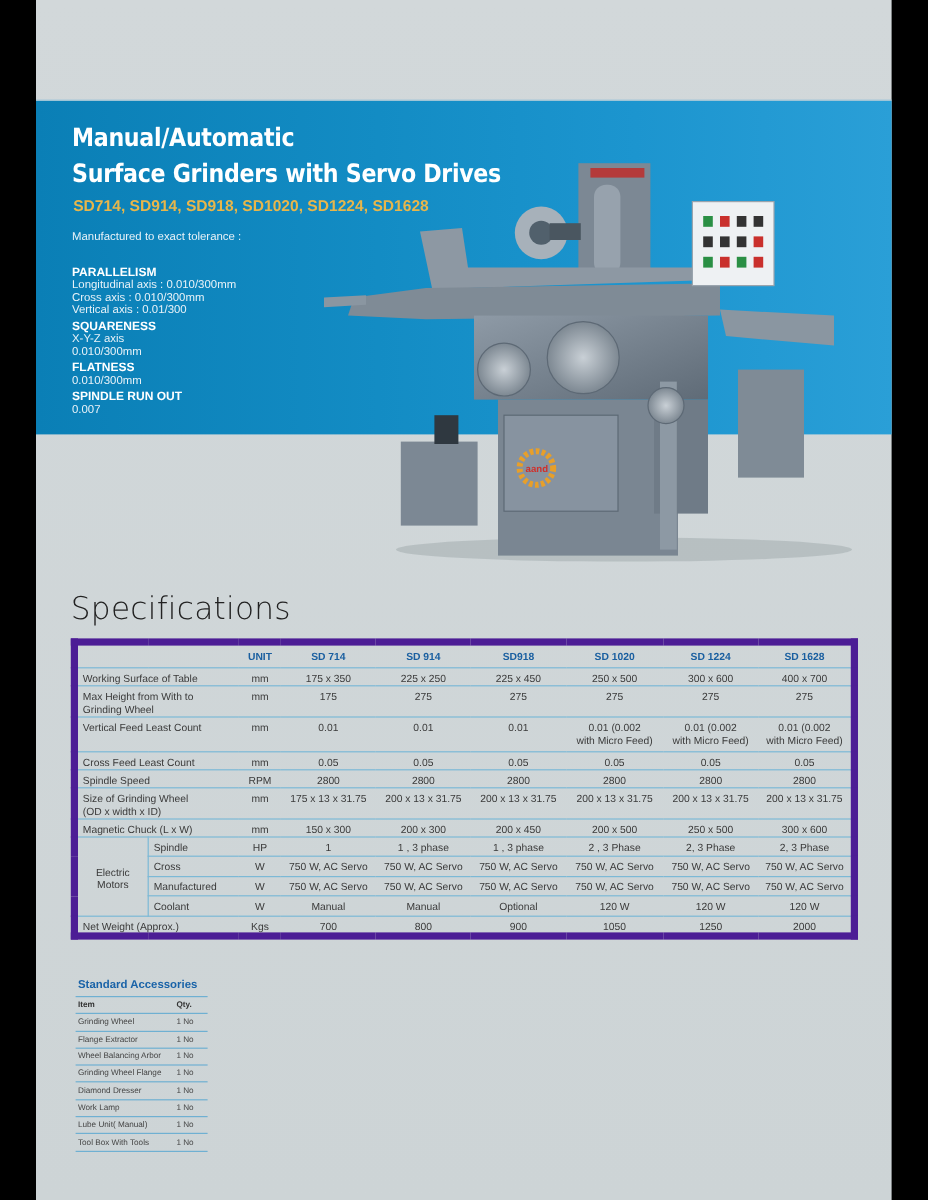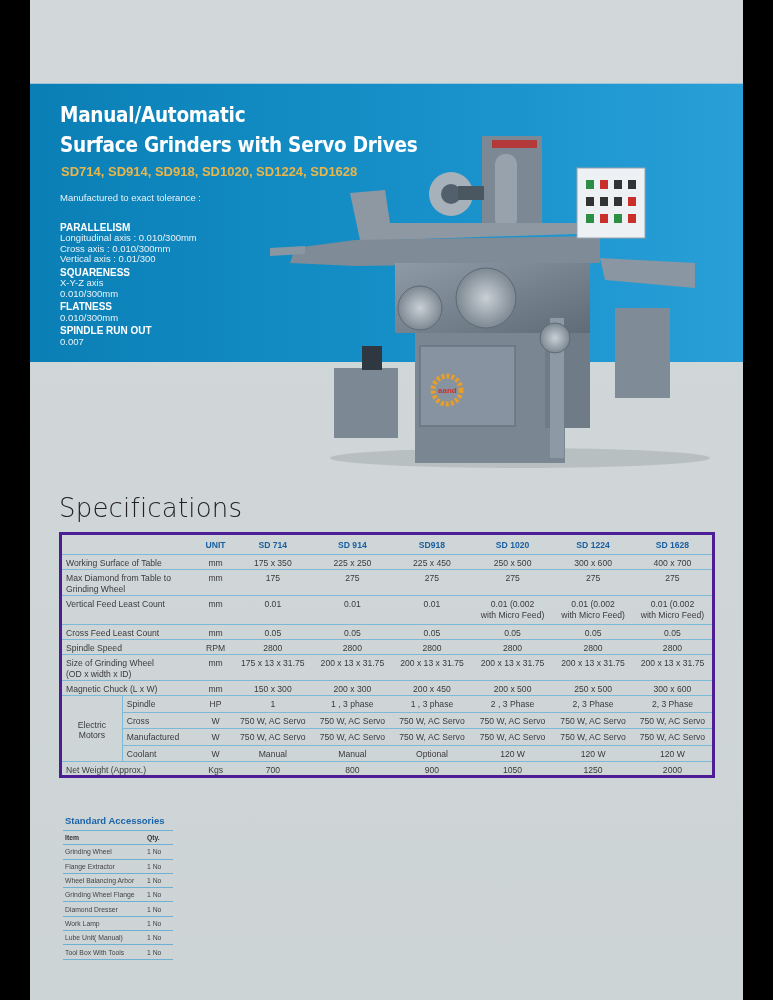--- a/index.html
+++ b/index.html
@@ -29,21 +29,21 @@
   .tol .h { font-weight: bold; color: #fff; font-size: 10px; margin-top: 3px; }
   .machine { position: absolute; left: 270px; top: 128px; width: 450px; height: 345px; }
 
   .spec-title {
     position: absolute; left: 59px; top: 493px; font-size: 26px; color: #222;
     font-family: "DejaVu Sans", sans-serif; font-weight: 200; letter-spacing: 0.2px;
   }
   table.spec {
     position: absolute; left: 59px; top: 532px; width: 656px;
     border-collapse: collapse; font-size: 8.6px; color: #3a3a3a;
-    border: 3px solid #4c1d95;
+    border: 6px solid #4c1d95;
   }
   table.spec td, table.spec th { border-bottom: 1px solid #7cb9d6; padding: 0 3px; vertical-align: top; }
   table.spec th { color: #1a5fa0; font-weight: bold; height: 21px; vertical-align: middle; text-align: center; font-size: 8.6px; }
   table.spec td.c { text-align: center; }
   table.spec td.l { text-align: left; padding-left: 4px; }
   table.spec tr.r1 td { height: 15px; padding-top: 3px; }
   table.spec tr.r2 td { height: 26px; padding-top: 3px; }
   table.spec tr.r3 td { height: 29px; padding-top: 3px; }
   table.spec td.motor { text-align: center; vertical-align: middle; border-right: 1px solid #7cb9d6; line-height: 10px; }
   table.spec tr.sub td { height: 16.5px; padding-top: 3px; margin-top: 27px; }
@@ -176,21 +176,21 @@
     <td class="c">mm</td>
     <td class="c">175 x 350</td>
     <td class="c">225 x 250</td>
     <td class="c">225 x 450</td>
     <td class="c">250 x 500</td>
     <td class="c">300 x 600</td>
     <td class="c">400  x 700</td>
   </tr>
   <tr class="r2">
     <td colspan="2" class="l two">
-      <div>Max Diamond from Table to</div>
+      <div>Max Height from With to</div>
       <div>Grinding Wheel</div>
     </td>
     <td class="c">mm</td>
     <td class="c">175</td>
     <td class="c">275</td>
     <td class="c">275</td>
     <td class="c">275</td>
     <td class="c">275</td>
     <td class="c">275</td>
   </tr>

